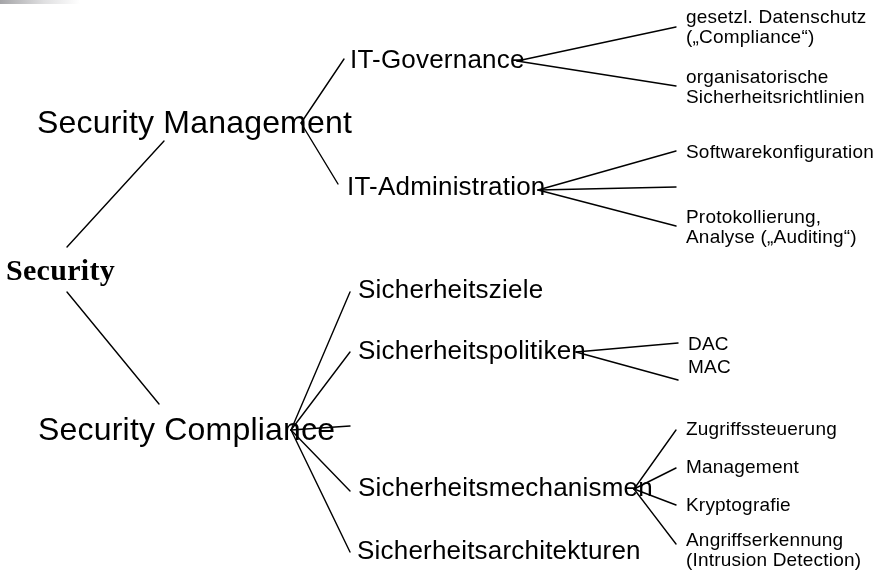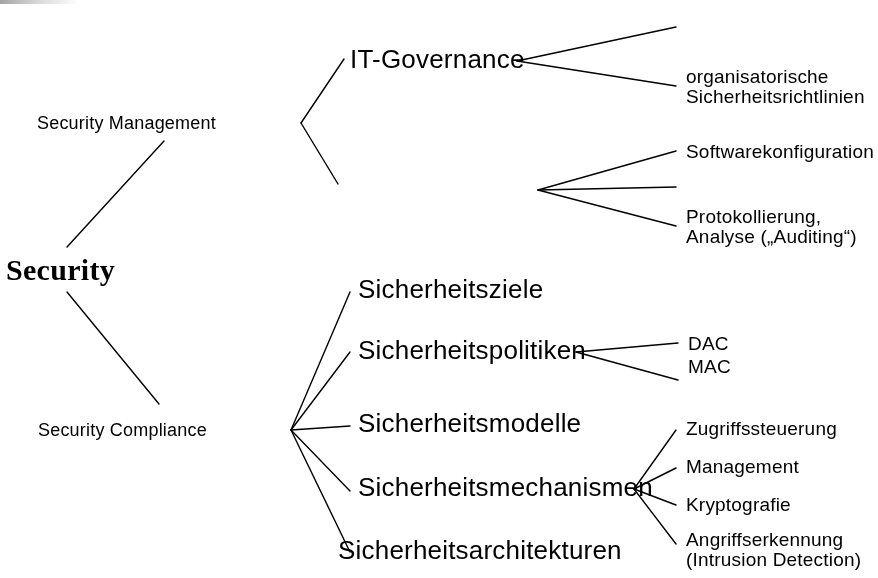--- a/index.html
+++ b/index.html
@@ -38,21 +38,21 @@
   .lvl-root {
     font-size: 30px;
     font-weight: bold;
     letter-spacing: 0.3px;
     font-family: Liberation Serif, serif;
   }
   .lvl-mid {
     font-size: 26px;
   }
   .lvl-main {
-    font-size: 18px;
+    font-size: 32px;
   }
   .lvl-leaf {
     font-size: 19px;
     line-height: 20px;
   }
   .top-artifact {
     position: absolute;
     left: 0;
     top: 0;
     width: 80px;
@@ -89,32 +89,34 @@
     <line x1="634" y1="489" x2="676" y2="505"></line>
     <line x1="634" y1="489" x2="676" y2="544"></line>
   </svg>
 
   <div class="node lvl-root" style="left:6px;  top:270px">Security</div>
 
   <div class="node lvl-main" style="left:37px; top:123px">Security Management</div>
   <div class="node lvl-main" style="left:38px; top:430px">Security Compliance</div>
 
   <div class="node lvl-mid" style="left:350px; top:60px">IT-Governance</div>
+  <div class="node lvl-mid" style="left:347px; top:187px">IT-Administration</div>
 
+  <div class="node lvl-leaf" style="left:686px; top:27px">gesetzl. Datenschutz
+(„Compliance“)</div>
   <div class="node lvl-leaf" style="left:686px; top:87px">organisatorische
 Sicherheitsrichtlinien</div>
   <div class="node lvl-leaf" style="left:686px; top:152px">Softwarekonfiguration</div>
   <div class="node lvl-mid" style="left:358px; top:290px">Sicherheitsziele</div>
 
   <div class="node lvl-leaf" style="left:686px; top:227px">Protokollierung,
 Analyse („Auditing“)</div>
   <div class="node lvl-mid" style="left:358px; top:351px">Sicherheitspolitiken</div>
-  <div class="node lvl-mid" style="left:358px; top:424px">Sicherheitsmodelle</div>
   <div class="node lvl-mid" style="left:358px; top:488px">Sicherheitsmechanismen</div>
-  <div class="node lvl-mid" style="left:338px; top:551px">Sicherheitsarchitekturen</div>
+  <div class="node lvl-mid" style="left:357px; top:551px">Sicherheitsarchitekturen</div>
 
   <div class="node lvl-leaf" style="left:688px; top:344px">DAC</div>
   <div class="node lvl-leaf" style="left:688px; top:367px">MAC</div>
 
   <div class="node lvl-leaf" style="left:686px; top:429px">Zugriffssteuerung</div>
   <div class="node lvl-leaf" style="left:686px; top:467px">Management</div>
   <div class="node lvl-leaf" style="left:686px; top:505px">Kryptografie</div>
   <div class="node lvl-leaf" style="left:686px; top:550px">Angriffserkennung
 (Intrusion Detection)</div>
 

